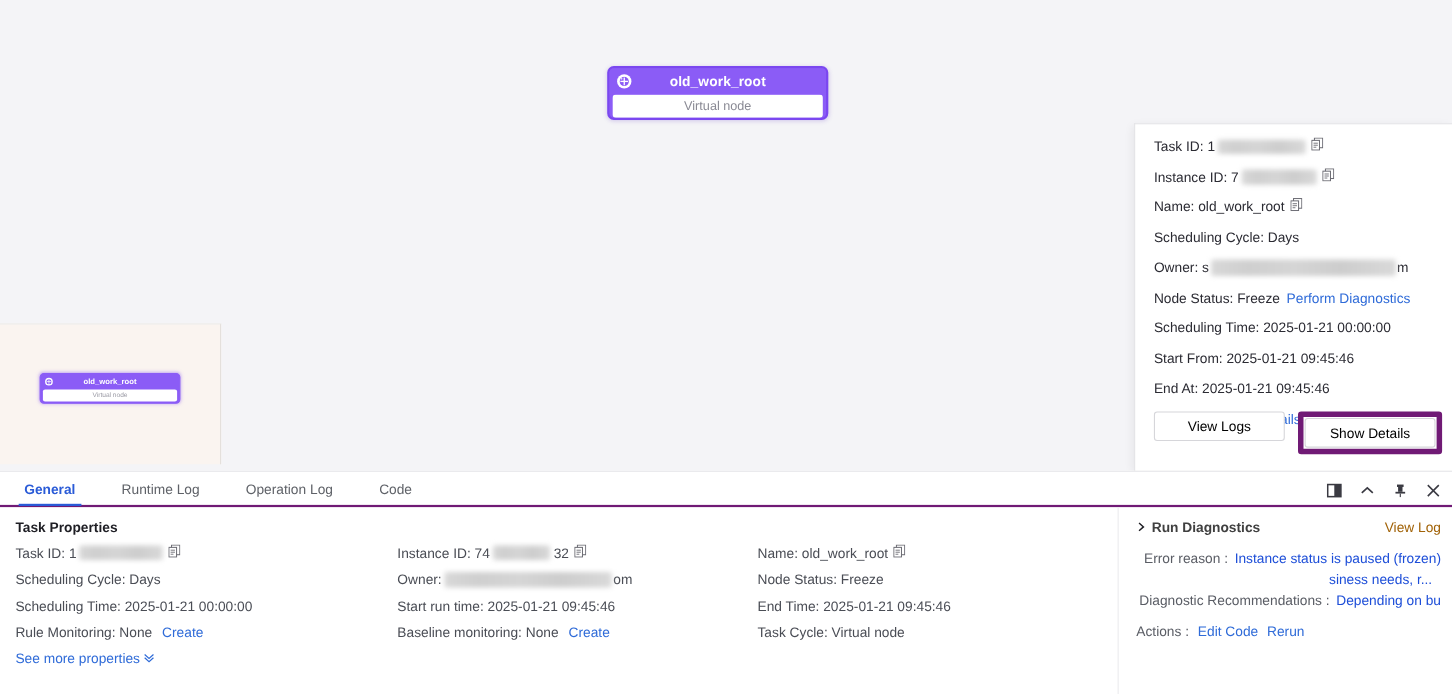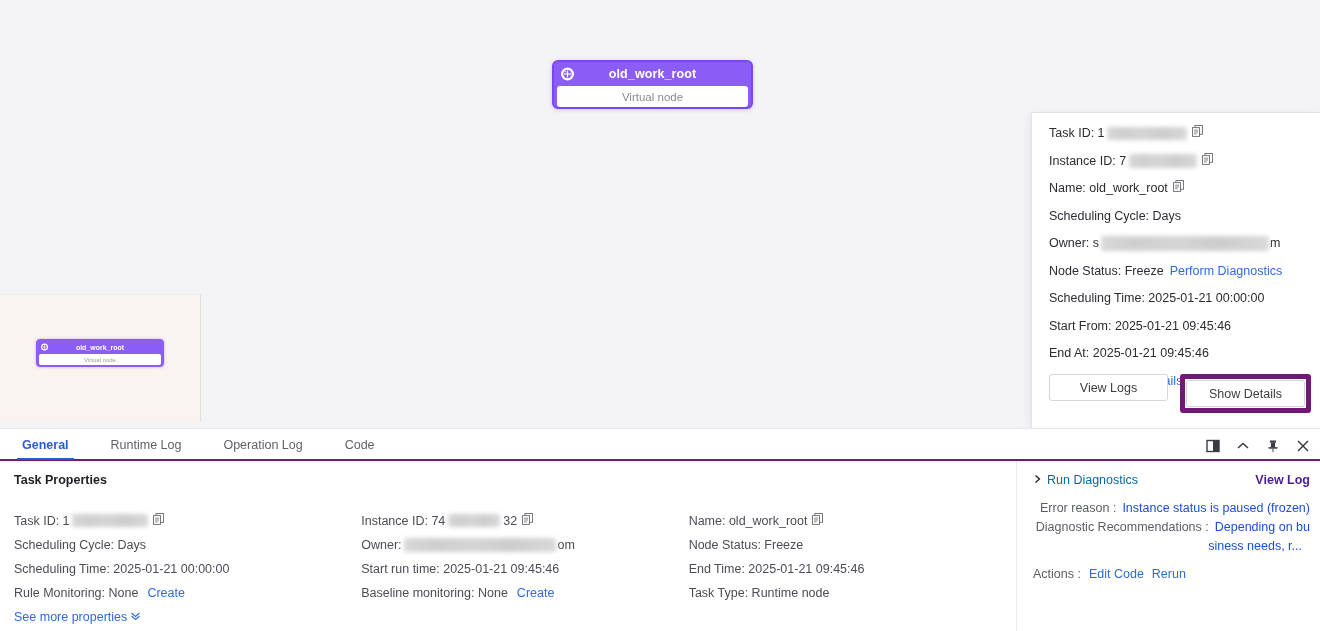--- a/index.html
+++ b/index.html
@@ -105,21 +105,21 @@
   }
   .lnk { color: #2f6bd8; cursor: pointer; }
   .copy-ic { display: inline-block; vertical-align: middle; }
   .p-btns {
     position: absolute; left: 17px; bottom: 15px;
     display: flex; gap: 12px;
   }
   .p-btn {
     width: 119px; height: 27px;
     border: 1px solid #d6d6da; border-radius: 3px; background: #fff;
-    font-size: 12.5px; color: #404040; font-family: inherit;
+    font-size: 12.5px; color: #000000; font-family: inherit;
     display: flex; align-items: center; justify-content: center;
     cursor: pointer;
   }
   .hl-wrap {
     border: 5px solid #701a75; border-radius: 3px; padding: 1px;
     display: inline-block; line-height: 0;
   }
 
   
   .dock {
@@ -142,36 +142,36 @@
     height: 2px; background: #2a5bd7;
   }
   .dock-ctl {
     position: absolute; right: 10px; bottom: 6px;
     display: flex; align-items: center; gap: 16px;
   }
   .ctl { width: 14px; height: 14px; cursor: pointer; display: block; }
 
   .dock-body { position: relative; display: flex; height: 170px; }
   .dock-left { width: 1016px; padding: 12px 0 0 14px; position: relative; }
-  .sec-title { font-size: 12.5px; font-weight: 700; color: #1e1e24; margin-bottom: 26px; }
+  .sec-title { font-size: 12.5px; font-weight: 700; color: #1e1e24; margin-bottom: 8px; }
   .grid { position: relative; }
   .g-row { display: flex; margin-bottom: 10px; }
   .g-cell { font-size: 12.5px; color: #4a4d55; display: flex; align-items: center; gap: 5px; white-space: nowrap; }
   .c1 { width: 350px; }
   .c2 { width: 330px; }
   .c3 { width: 330px; }
   .more { font-size: 12.5px; color: #2f6bd8; cursor: pointer; display: inline-flex; align-items: center; gap: 3px; }
 
   .dock-right {
     width: 304px; border-left: 1px solid #ebebee;
     padding: 12px 10px 0 16px; position: relative;
   }
   .rd-head { display: flex; align-items: center; justify-content: space-between; margin-bottom: 12px; }
-  .rd-title { font-size: 12.5px; font-weight: 400; color: #0369a1; display: flex; align-items: center; gap: 5px; }
-  .rd-link { font-size: 12.5px; color: #4c1d95; cursor: pointer; font-weight: bold; }
+  .rd-title { font-size: 12.5px; font-weight: 700; color: #404040; display: flex; align-items: center; gap: 5px; }
+  .rd-link { font-size: 12.5px; color: #a16207; cursor: pointer; }
   .rd-row { font-size: 12.5px; color: #5a5d65; line-height: 19px; display: flex; gap: 6px; justify-content: flex-end; }
   .rd-row .rk { white-space: nowrap; }
   .rd-val { color: #1d4ed8; }
   .rd-actions { margin-top: 11px; font-size: 12.5px; color: #5a5d65; display: flex; gap: 8px; align-items: center; }
   .rd-actions .lnk { margin-right: 0; }
 </style>
 </head>
 <body>
 
 <div id="app">
@@ -387,21 +387,21 @@
 
           <div class="g-row">
             <div class="g-cell c1">
               <span>Rule Monitoring: None</span>
               <span class="lnk" style="margin-left:4px;">Create</span>
             </div>
             <div class="g-cell c2">
               <span>Baseline monitoring: None</span>
               <span class="lnk" style="margin-left:4px;">Create</span>
             </div>
-            <div class="g-cell c3">Task Type: Runtime node</div>
+            <div class="g-cell c3">Task Cycle: Virtual node</div>
           </div>
 
           <div class="g-row">
             <div class="g-cell c1">
               <span class="more">
                 <span>See more properties</span>
                 <span>
                   <svg width="11" height="11" viewBox="0 0 11 11">
                       <polyline points="1.5,3 5.5,6.5 9.5,3" fill="none" stroke="#2f6bd8" stroke-width="1.1"></polyline>
                       <polyline points="1.5,6 5.5,9.5 9.5,6" fill="none" stroke="#2f6bd8" stroke-width="1.1"></polyline>
@@ -425,26 +425,26 @@
             <span>Run Diagnostics</span>
           </span>
           <span class="rd-link">View Log</span>
         </div>
 
         <div class="rd-row">
           <span class="rk">Error reason :</span>
           <span class="rd-val">Instance status is paused (frozen)</span>
         </div>
 
+        <div class="rd-row" style="justify-content:flex-end;padding-right:8px;">
+          <span class="rd-val">siness needs, r...</span>
+        </div>
         <div class="rd-row">
           <span class="rk">Diagnostic Recommendations :</span>
           <span class="rd-val">Depending on bu</span>
-        </div>
-        <div class="rd-row" style="justify-content:flex-end;padding-right:8px;">
-          <span class="rd-val">siness needs, r...</span>
         </div>
 
         <div class="rd-actions">
           <span>Actions :</span>
           <span class="lnk">Edit Code</span>
           <span class="lnk">Rerun</span>
         </div>
       </div>
 
     </div>

